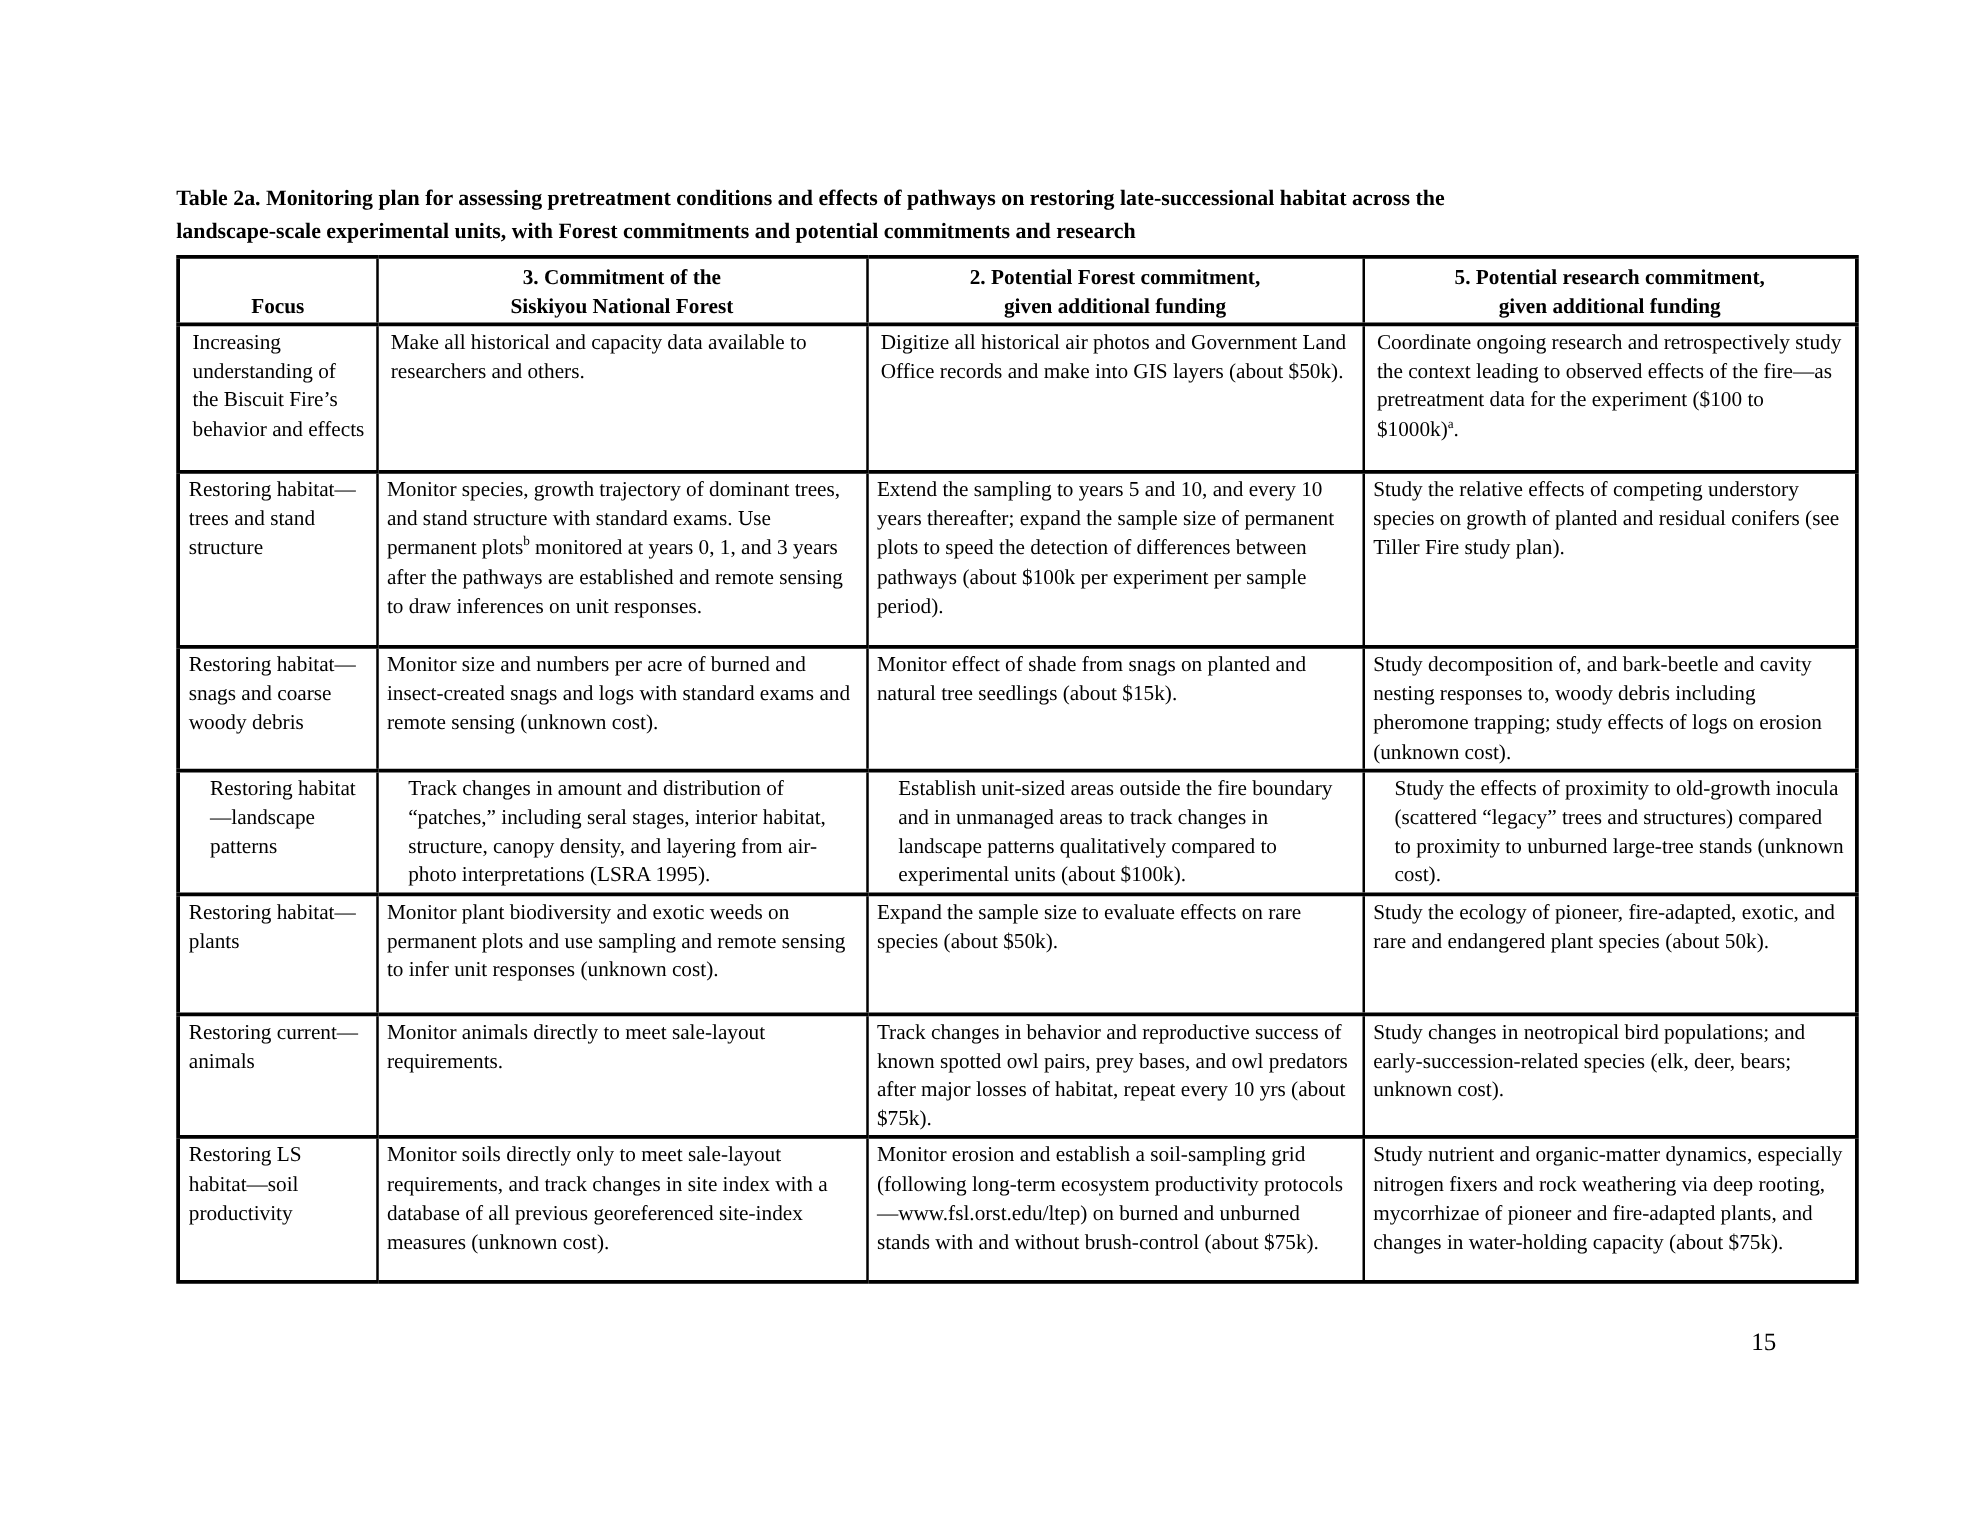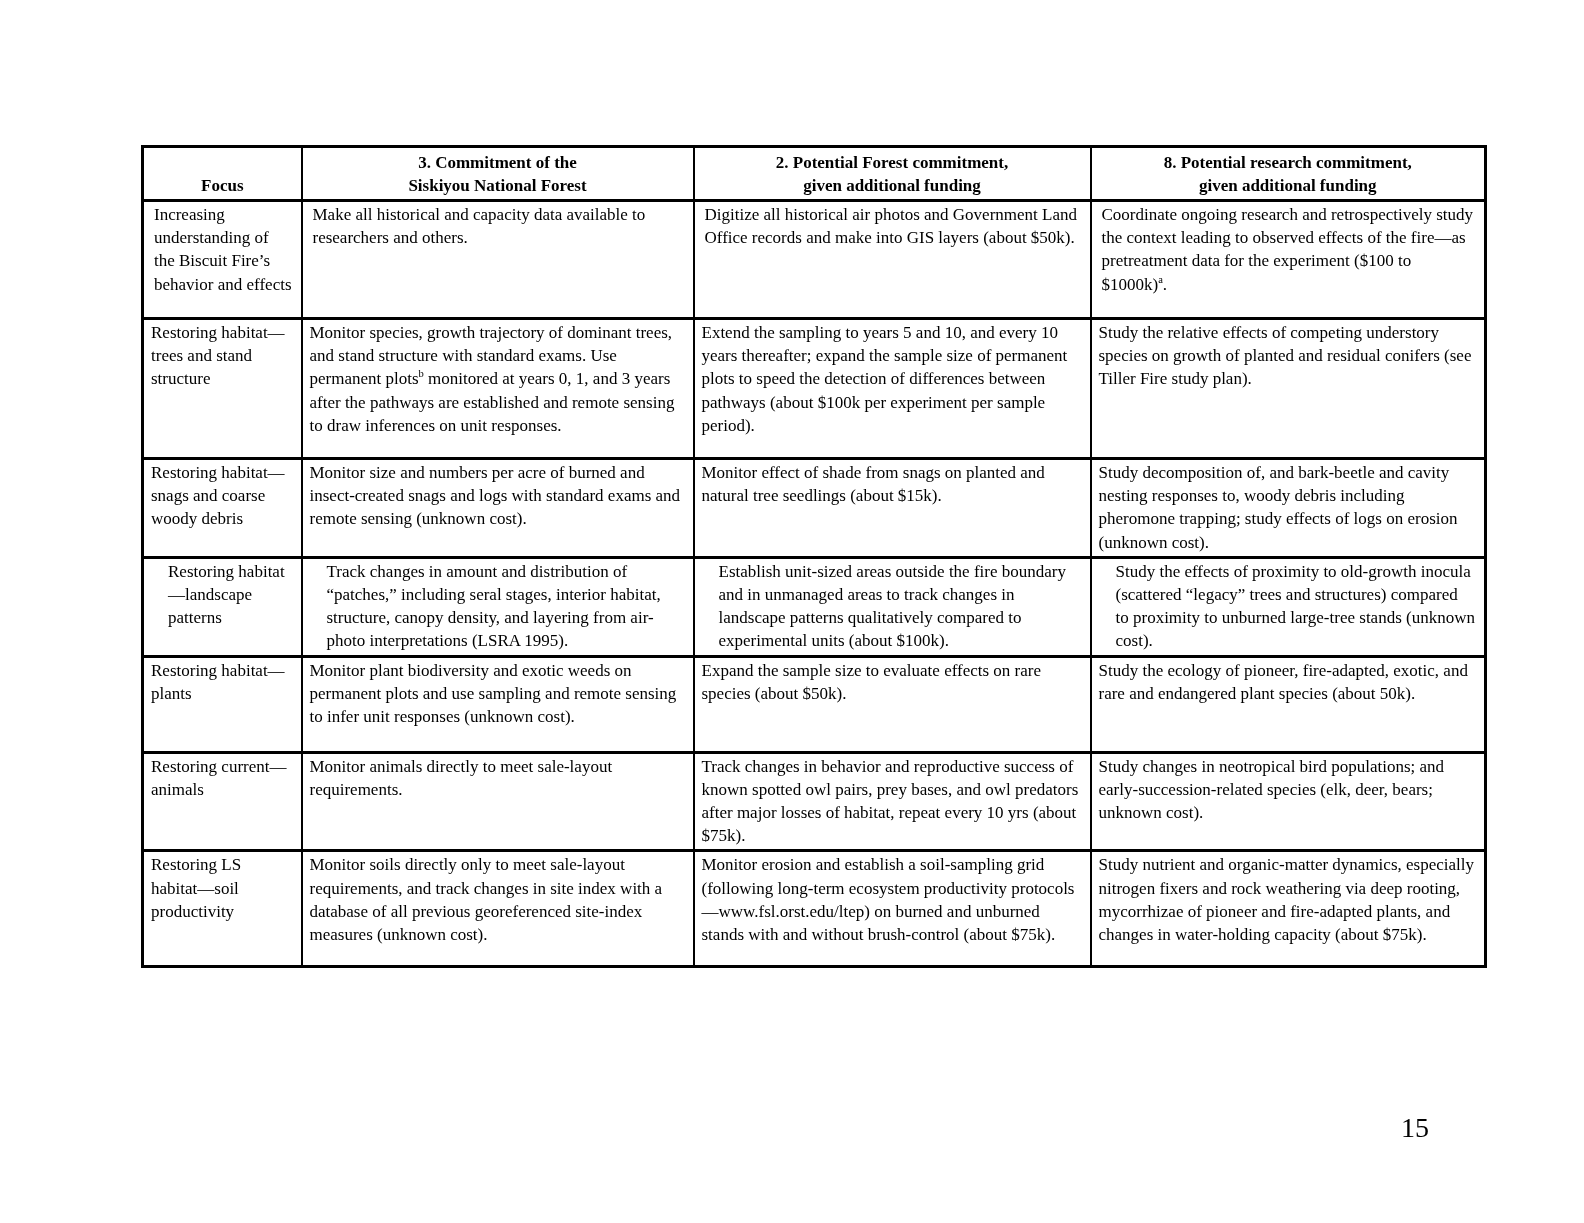--- a/index.html
+++ b/index.html
@@ -77,46 +77,48 @@
     max-width: 1112px;
     padding-left: 10px;
     text-indent: -10px;
   }
   .footnote-b {
     margin-top: 14px;
   }
   .page-number {
     position: absolute;
     left: 1401px;
-    top: 1116px;
-    font-size: 28px;
+    top: 1062px;
+    font-size: 20px;
     line-height: 24px;
   }
 </style>
 </head>
 <body>
 
 <div class="sheet">
 
+  <div class="table-title">Table 2a. Monitoring plan for assessing pretreatment conditions and effects of pathways on restoring late-successional habitat across the
+landscape-scale experimental units, with Forest commitments and potential commitments and research</div>
 
   <table class="plan">
     <colgroup>
       <col style="width:159px">
       <col style="width:392px">
       <col style="width:397px">
       <col style="width:395px">
     </colgroup>
     <thead>
       <tr>
         <th>Focus</th>
         <th>3. Commitment of the
 Siskiyou National Forest</th>
         <th>2. Potential Forest commitment,
 given additional funding</th>
-        <th>8. Potential research commitment,
+        <th>5. Potential research commitment,
 given additional funding</th>
       </tr>
     </thead>
     <tbody>
       <tr class="r1">
         <td class="focus-cell">Increasing understanding of the Biscuit Fire’s behavior and effects</td>
         <td>Make all historical and capacity data available to researchers and others.</td>
         <td>Digitize all historical air photos and Government Land Office records and make into GIS layers (about $50k).</td>
         <td>Coordinate ongoing research and retrospectively study the context leading to observed effects of the fire—as pretreatment data for the experiment ($100 to $1000k)<sup>a</sup>.</td>
       </tr>

